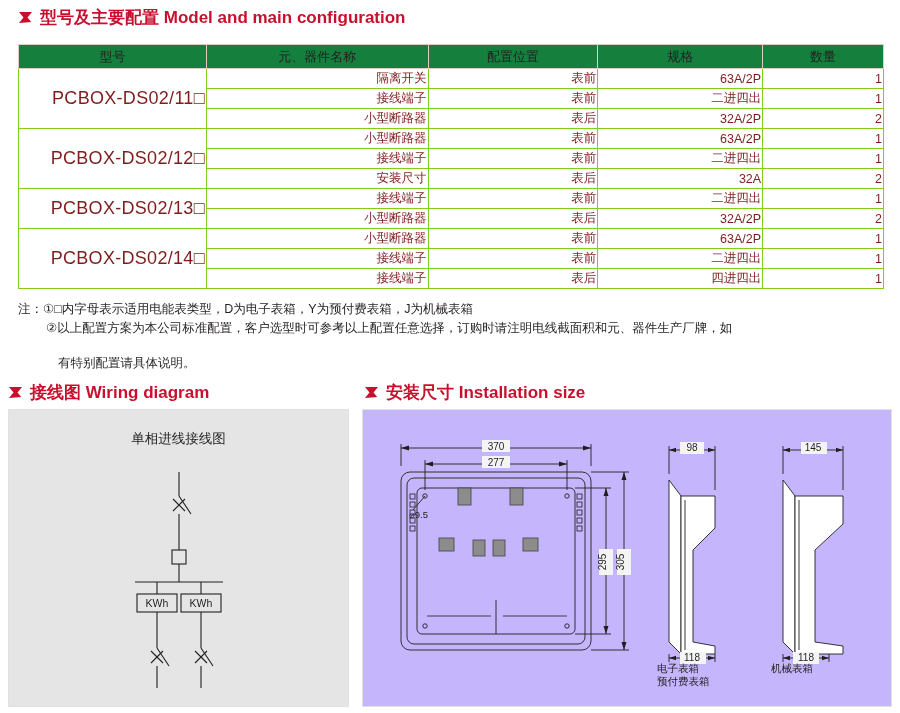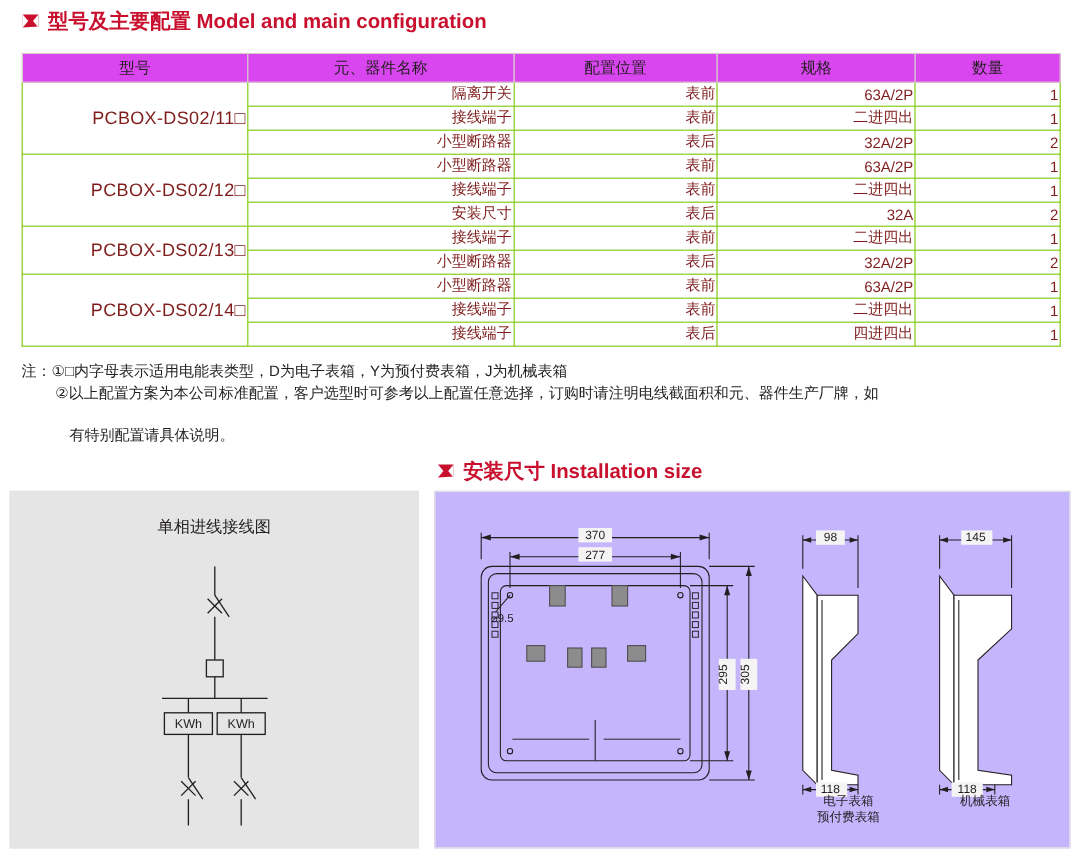--- a/index.html
+++ b/index.html
@@ -29,36 +29,36 @@
   #sec2 { position: absolute; left: 8px; top: 381px; }
   #sec3 { position: absolute; left: 364px; top: 381px; }
 
   
   .tbl-wrap { position: absolute; left: 18px; top: 44px; width: 866px; }
   table.spec {
     border-collapse: collapse; width: 866px;
     font-size: 12.5px;
   }
   table.spec th {
-    background: #d946ef;
+    background: #15803d;
     border: 1px solid #d8cfc8;
     font-weight: normal;
     height: 24px;
     color: #231f20;
     font-size: 13px;
   }
   table.spec td {
     border: 1px solid #84cc16;
     height: 20px;
     text-align: right;
     color: #7f1d1d;
     font-size: 12.5px;
   }
   table.spec td.model {
-    font-size: 15px; letter-spacing: 0.3px; margin-left: 40px;
+    font-size: 18px; letter-spacing: 0.3px; margin-left: 40px;
   }
   .colw1 { width: 188px; }
   .colw2 { width: 222px; }
   .colw3 { width: 170px; margin-left: 44px; }
   .colw4 { width: 165px; }
   .colw5 { width: 121px; }
 
   
   .notes {
     position: absolute; left: 18px; top: 300px; width: 866px;
@@ -85,21 +85,21 @@
 
   
   .inst-panel {
     position: absolute; left: 362px; top: 409px;
     width: 530px; height: 298px;
     background: #c4b5fd;
     border: 1px solid #e2e2e2;
   }
   .inst-svg { position: absolute; left: 0; top: 0; }
   .inst-cap {
-    position: absolute; text-align: center; font-size: 10.5px;
+    position: absolute; text-align: left; font-size: 10.5px;
     color: #231f20; line-height: 13px; white-space: nowrap;
   }
   #cap-a { left: 294px; top: 252px; width: 100px; }
   #cap-b { left: 408px; top: 252px; width: 100px; }
 </style>
 </head>
 <body>
 
 <div class="page">
 
@@ -210,20 +210,30 @@
       <span class="note-num">①</span>
       <span class="note-txt">□内字母表示适用电能表类型，D为电子表箱，Y为预付费表箱，J为机械表箱</span>
     </div>
     <div class="note-row" style="padding-left:28px;">
       <span class="note-num">②</span>
       <span class="note-txt">以上配置方案为本公司标准配置，客户选型时可参考以上配置任意选择，订购时请注明电线截面积和元、器件生产厂牌，如</span>
     </div>
     <div class="note-cont">有特别配置请具体说明。</div>
   </div>
 
+  <div class="sec-head" id="sec2">
+    <span class="sec-mark">
+      <svg width="15" height="15" viewBox="0 0 15 15">
+        <path d="M1 13 L1 2 L14 2 L14 12 Z" fill="#c8102e"></path>
+        <path d="M1 13 L5.5 7.5 L1 2 Z" fill="#ffffff"></path>
+        <path d="M14 2 L9.5 7.5 L14 13 Z" fill="#ffffff"></path>
+      </svg>
+    </span>
+    <span class="sec-title">接线图 Wiring diagram</span>
+  </div>
 
   <div class="sec-head" id="sec3">
     <span class="sec-mark">
       <svg width="15" height="15" viewBox="0 0 15 15">
         <path d="M1 13 L1 2 L14 2 L14 12 Z" fill="#c8102e"></path>
         <path d="M1 13 L5.5 7.5 L1 2 Z" fill="#ffffff"></path>
         <path d="M14 2 L9.5 7.5 L14 13 Z" fill="#ffffff"></path>
       </svg>
     </span>
     <span class="sec-title">安装尺寸 Installation size</span>

